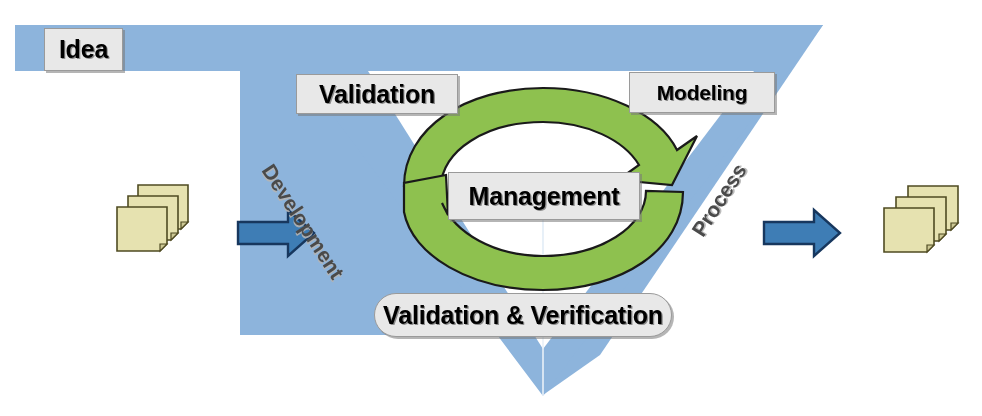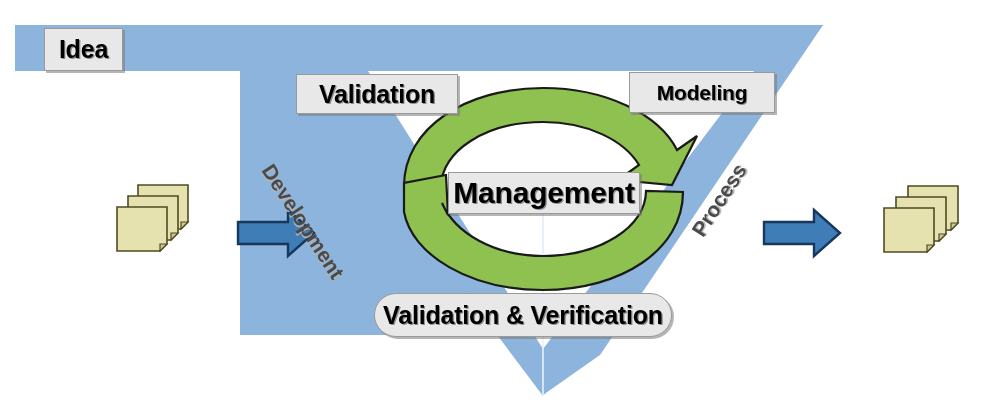--- a/index.html
+++ b/index.html
@@ -38,21 +38,21 @@
     letter-spacing: -0.2px;
     white-space: nowrap;
   }
   .node-box span {
     display: block;
     text-shadow: 1.2px 1.2px 0 rgba(110,110,110,0.75);
   }
   #box-idea   { left: 44px;  top: 28px;  width: 79px;  height: 43px;  font-size: 25px; }
   #box-elicit { left: 296px; top: 74px;  width: 162px; height: 40px;  font-size: 25px; }
   #box-model  { left: 629px; top: 72px;  width: 146px; height: 41px;  font-size: 21px; }
-  #box-manage { left: 448px; top: 172px; width: 192px; height: 42px;  font-size: 30px; }
+  #box-manage { left: 448px; top: 172px; width: 192px; height: 48px;  font-size: 25px; }
   #box-valid  { left: 374px; top: 293px; width: 298px; height: 44px;  font-size: 25px; border-radius: 22px; }
 
   .axis-label {
     position: absolute;
     font-weight: bold;
     font-size: 21px;
     color: #4a4a4a;
     white-space: nowrap;
     text-shadow: 1.3px 1.3px 0 rgba(180,180,180,0.9);
   }

